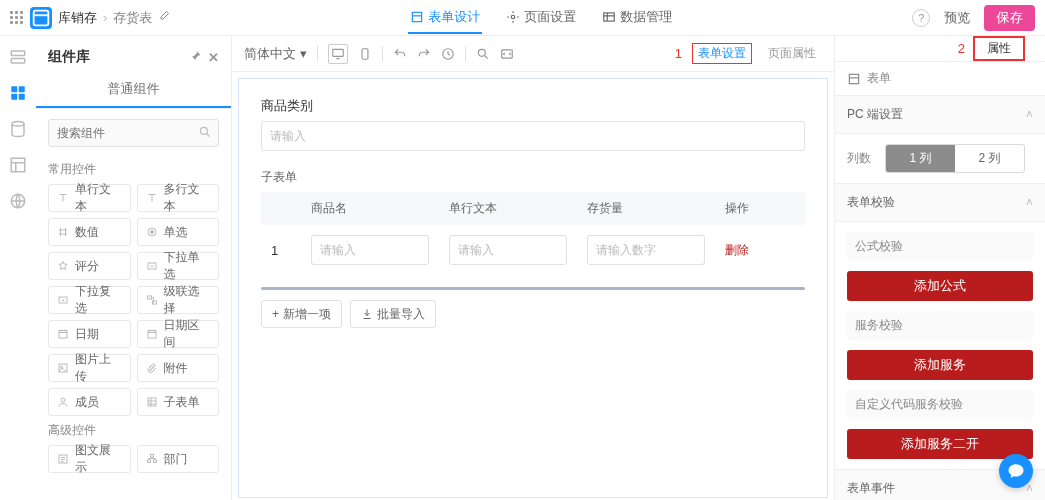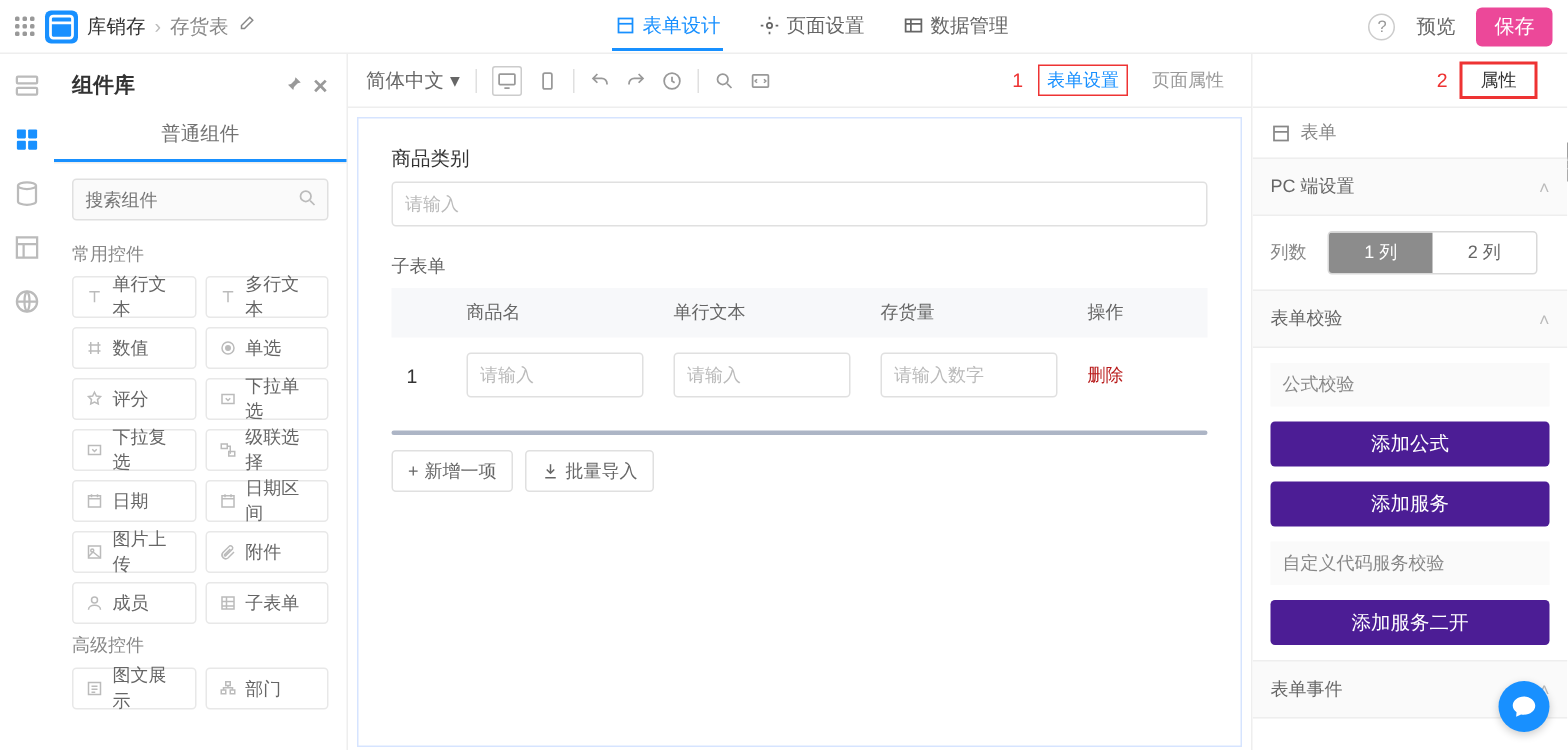--- a/index.html
+++ b/index.html
@@ -77,21 +77,21 @@
 .red-num2{color:#e33}
 .props-tab{border:2px solid #e33;padding:2px 12px;font-size:12px;color:#333;cursor:pointer}
 .prow{display:flex;align-items:center;gap:6px;padding:8px 12px;color:#888;font-size:12px}
 .psection{display:flex;align-items:center;justify-content:space-between;padding:10px 12px;background:#fafafa;color:#666;font-size:12px;border-top:1px solid #eee;border-bottom:1px solid #eee;cursor:pointer}
 .chev{color:#bbb}
 .pbody{padding:10px 12px;display:flex;flex-direction:column;gap:10px}
 .seg{display:flex;border:1px solid #d9d9d9;border-radius:3px;overflow:hidden;width:140px}
 .seg>div{flex:1;text-align:center;font-size:12px;padding:5px 0;cursor:pointer;color:#666}
 .seg>div.on{background:#8c8c8c;color:#fff}
 .plabel{font-size:12px;color:#888}
-.pbtn{height:30px;border:none;border-radius:3px;background:#4c1d95;color:#fff;font-size:13px;cursor:pointer}
+.pbtn{height:30px;border:none;border-radius:3px;background:#b91c1c;color:#fff;font-size:13px;cursor:pointer}
 .pbox{background:#fafafa;padding:6px 8px;color:#888;font-size:12px}
 
 .fab{position:absolute;right:12px;bottom:12px;width:34px;height:34px;border-radius:50%;background:#1890ff;color:#fff;display:flex;align-items:center;justify-content:center;box-shadow:0 2px 6px rgba(0,0,0,.2);cursor:pointer}
 .grid-dots{width:14px;height:14px;display:grid;grid-template-columns:repeat(3,3px);grid-template-rows:repeat(3,3px);gap:2px}
 .grid-dots i{background:#999;border-radius:1px}
 </style>
 </head>
 <body>
 
 <div class="header">
@@ -470,20 +470,21 @@
     </div>
   </div>
 
   <div class="psection">
       <span>表单校验</span>
       <span class="chev">˄</span>
     </div>
   <div class="pbody">
     <div class="pbox">公式校验</div>
     <button class="pbtn">添加公式</button>
+    <div class="pbox">服务校验</div>
     <button class="pbtn">添加服务</button>
     <div class="pbox">自定义代码服务校验</div>
     <button class="pbtn">添加服务二开</button>
   </div>
 
   <div class="psection">
       <span>表单事件</span>
       <span class="chev">˄</span>
     </div>
 

